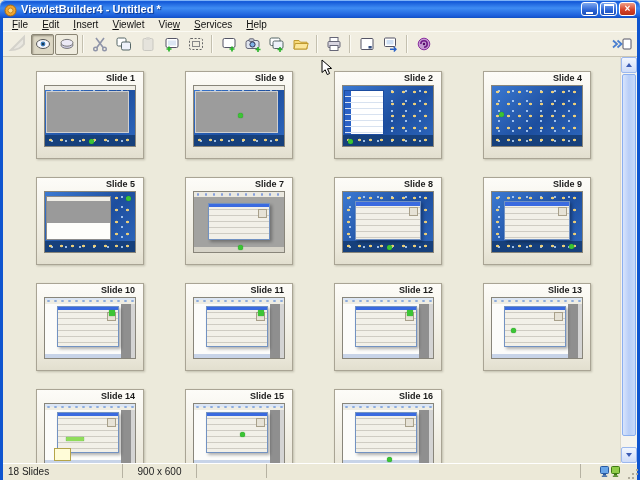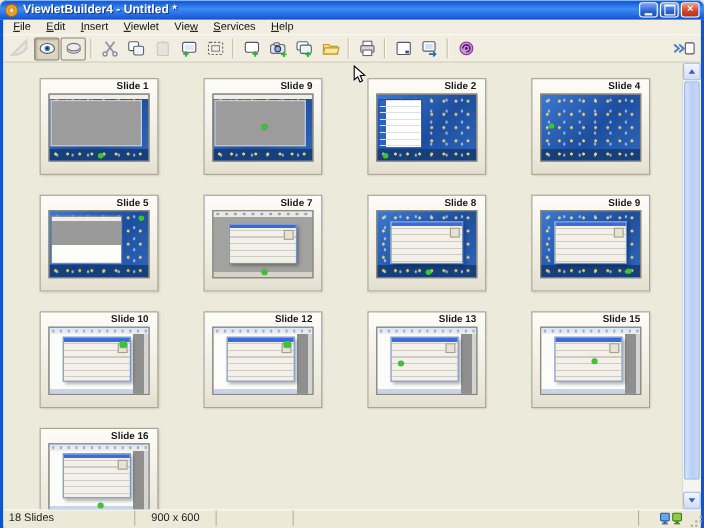--- a/index.html
+++ b/index.html
@@ -393,33 +393,49 @@
   </div>
           <div class="card">
     <div class="slide-label">Slide 10</div>
     <div class="shot scene-whitewin-dialog">
 
       <i class="d"></i>
     <i class="dot dot-dlg-tr"></i>
             </div>
   </div>
           <div class="card">
+    <div class="slide-label">Slide 11</div>
+    <div class="shot scene-whitewin-dialog">
+
+      <i class="d"></i>
+    <i class="dot dot-dlg-tr"></i>
+            </div>
+  </div>
+          <div class="card">
     <div class="slide-label">Slide 12</div>
     <div class="shot scene-whitewin-dialog">
 
       <i class="d"></i>
     <i class="dot dot-dlg-tr"></i>
             </div>
   </div>
           <div class="card">
     <div class="slide-label">Slide 13</div>
     <div class="shot scene-whitewin-dialog">
 
       <i class="d"></i>
     <i class="dot dot-dlg-ml"></i>
+            </div>
+  </div>
+          <div class="card">
+    <div class="slide-label">Slide 14</div>
+    <div class="shot scene-whitewin-dialog-tip">
+
+      <i class="d"></i>
+    <i class="dot dot-dlg-row"></i>
             </div>
   </div>
           <div class="card">
     <div class="slide-label">Slide 15</div>
     <div class="shot scene-whitewin-dialog">
 
       <i class="d"></i>
     <i class="dot dot-dlg-c"></i>
             </div>
   </div>

